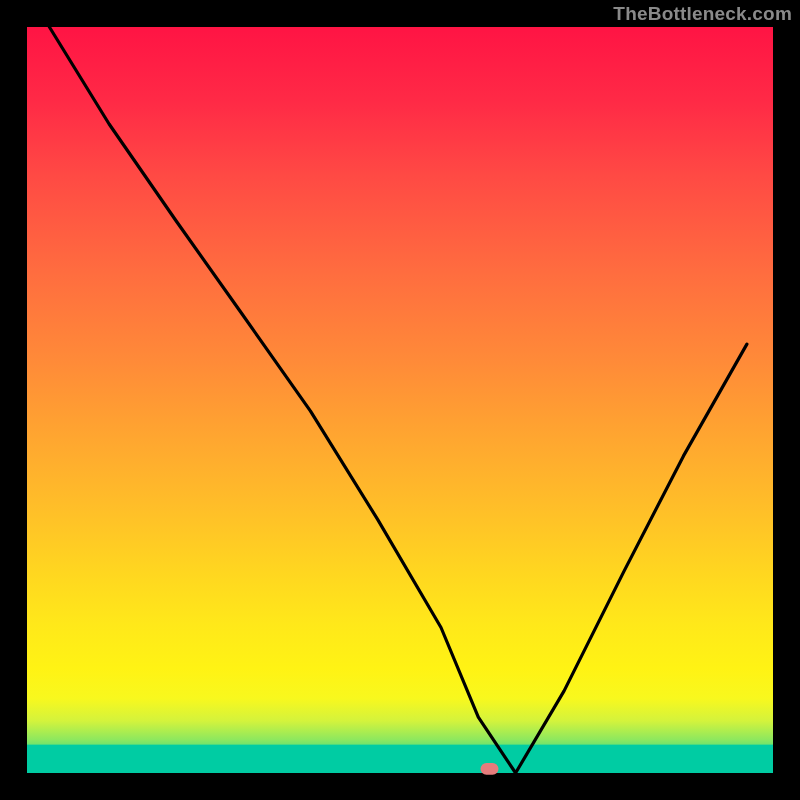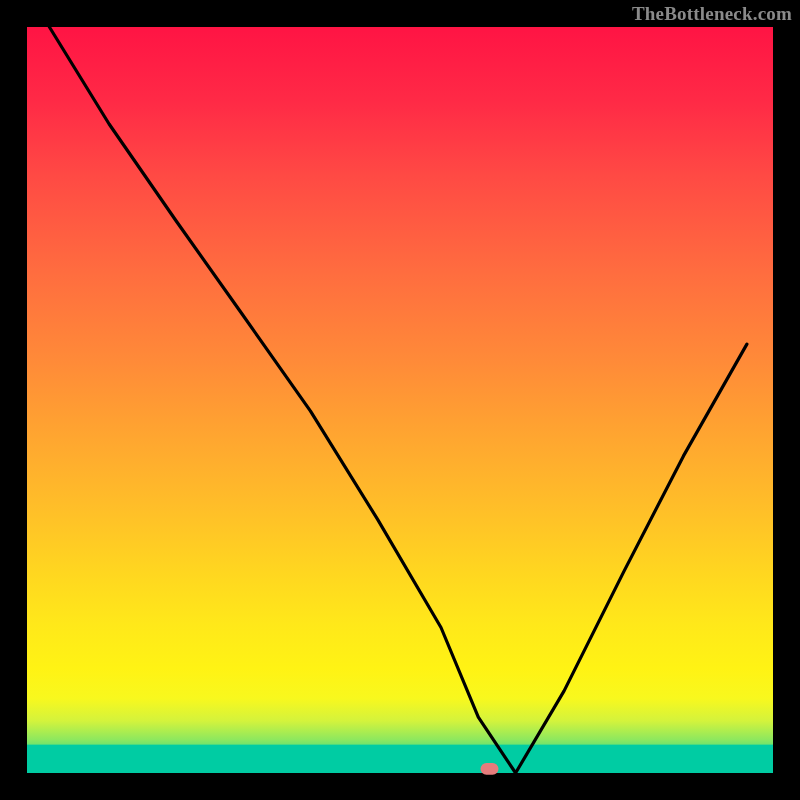--- a/index.html
+++ b/index.html
@@ -8,21 +8,20 @@
     width: 800px;
     height: 800px;
     background: #000000;
     overflow: hidden;
     font-family: Arial, Helvetica, sans-serif;
   }
   .stage {
     position: relative;
     width: 800px;
     height: 776px;
-    font-family: Liberation Serif, serif;
   }
   .watermark {
     position: absolute;
     top: 3px;
     right: 8px;
     color: #8a8a8a;
     font-size: 19px;
     font-weight: 600;
     letter-spacing: 0.2px;
     z-index: 50;

